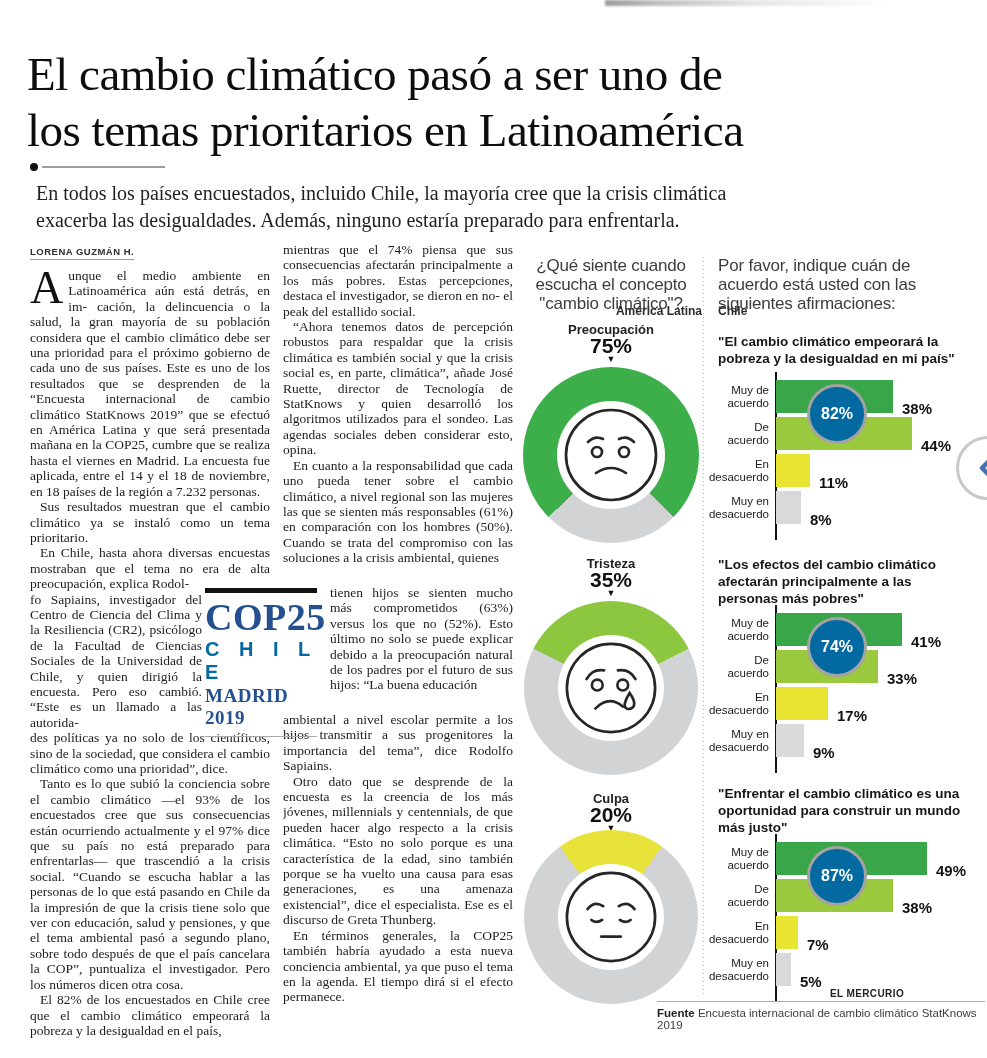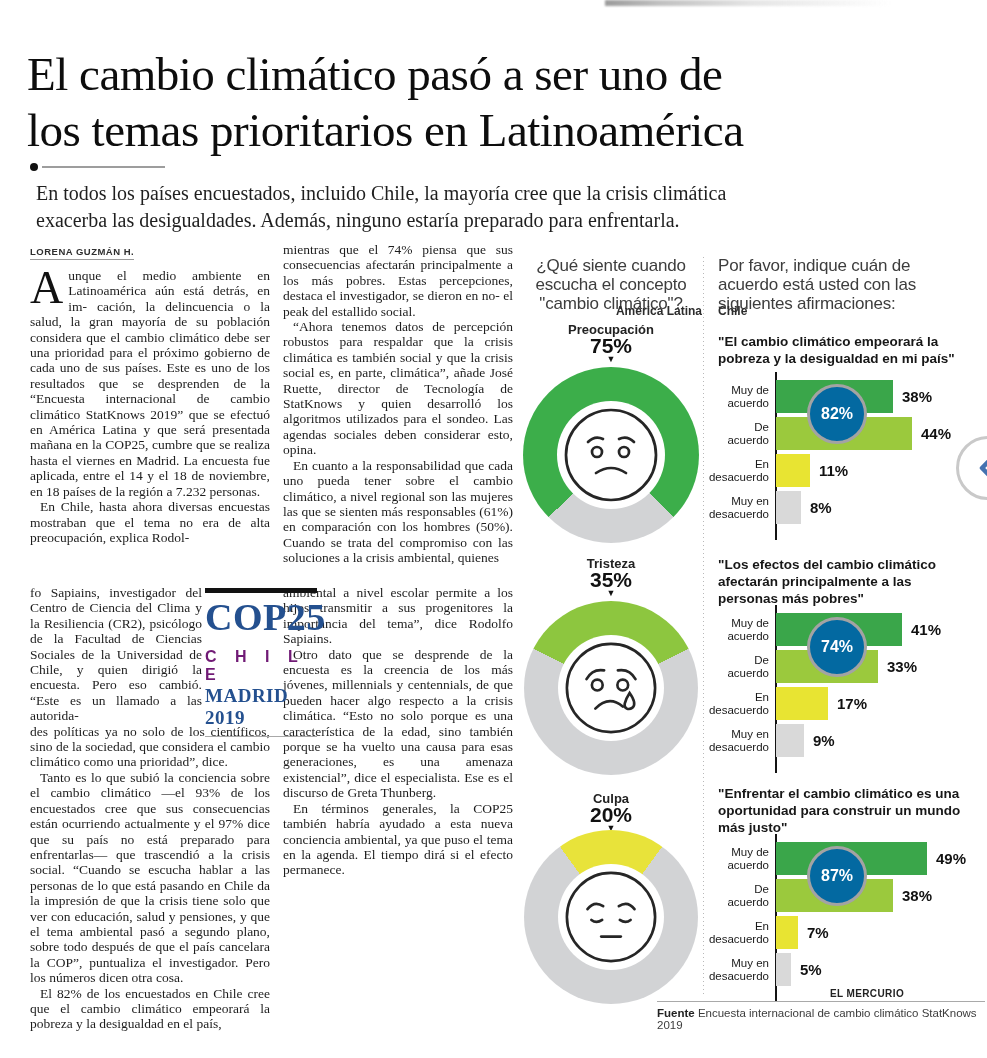--- a/index.html
+++ b/index.html
@@ -28,21 +28,21 @@
   .blk1c1{min-height:317px;}
   .blk2c1{width:172px;min-height:127px;}
   .blk1c2{min-height:343px;}
   .blk2c2{width:183px;margin-left:47px;min-height:127px;}
   .dropcap{float:left;font-size:46px;line-height:.78;padding:2px 5px 0 0;font-weight:400;color:#111;}
 
   
   #logo{left:205px;top:588px;width:120px;}
   #logo-bar{width:112px;height:5px;background:#121212;margin-bottom:5px;}
   #logo-title{font-size:38px;line-height:38px;font-weight:bold;color:#24508f;letter-spacing:.5px;}
-  #logo-chile{font-size:16px;font-weight:bold;color:#701a75;letter-spacing:7px;margin-top:12px;}
+  #logo-chile{font-size:20px;font-weight:bold;color:#0369a1;letter-spacing:7px;margin-top:2px;}
   #logo-madrid{font-size:19px;font-weight:bold;color:#24508f;margin-top:1px;letter-spacing:.5px;}
   #logo-rule{width:112px;height:1px;background:#a8a8a8;margin-top:7px;}
 
   
   #col-sep{left:703px;top:257px;width:1px;height:740px;
     background-image:repeating-linear-gradient(#b9b9b9 0 1px,transparent 1px 4px);}
 
   
   #donut-title{left:520px;top:256px;width:182px;text-align:center;font-size:17px;line-height:19px;color:#3d3d3d;letter-spacing:-.2px;}
   #donut-region{left:540px;top:304px;width:162px;text-align:right;font-size:12px;font-weight:bold;color:#2c2c2c;}
@@ -58,21 +58,21 @@
   
   #bars-title{left:718px;top:256px;width:255px;font-size:17px;line-height:19px;color:#3d3d3d;letter-spacing:-.2px;}
   #bars-region{left:718px;top:304px;font-size:12px;font-weight:bold;color:#2c2c2c;}
   .statement{width:262px;font-size:13.5px;line-height:17px;font-weight:bold;color:#171717;}
   .chart{width:274px;height:150px;}
   .chart .axis{position:absolute;left:62px;top:-8px;width:2px;height:168px;background:#141414;}
   .bar-row{position:absolute;left:0;width:274px;height:33px;}
   .bar-label{position:absolute;left:0;width:56px;height:33px;display:flex;align-items:center;justify-content:flex-end;
              text-align:right;font-size:11.5px;line-height:12.5px;color:#1a1a1a;}
   .bar{position:absolute;left:63px;top:0;height:33px;}
-  .bar-value{position:absolute;top:0;line-height:33px;font-weight:bold;font-size:15px;color:#111;text-align:center;}
+  .bar-value{position:absolute;top:12px;line-height:33px;font-weight:bold;font-size:15px;color:#111;text-align:center;}
   .total-badge{position:absolute;left:94px;top:4px;width:54px;height:54px;border-radius:50%;
     background:#0369a1;border:3px solid #a3a3a3;display:flex;align-items:center;justify-content:center;
     color:#fff;font-weight:bold;font-size:16px;z-index:5;}
 
   
   #mercurio{left:767px;top:988px;width:200px;text-align:center;font-size:10px;font-weight:bold;letter-spacing:.4px;color:#222;}
   #source-rule{left:657px;top:1001px;width:328px;height:1px;background:#a9a9a9;}
   #source{left:657px;top:1007px;font-size:11.5px;color:#3c3c3c;}
   #source b{color:#222;}
 
@@ -91,37 +91,41 @@
 los temas prioritarios en Latinoamérica</div>
   <div class="abs" id="headline-bullet"></div>
   <div class="abs" id="headline-rule"></div>
   <div class="abs prewrap" id="deck">En todos los países encuestados, incluido Chile, la mayoría cree que la crisis climática
 exacerba las desigualdades. Además, ninguno estaría preparado para enfrentarla.</div>
   <div class="abs sans" id="byline">LORENA GUZMÁN H.</div>
 
   <div class="abs bodytext" id="col1">
     <div class="blk1c1">
       <p><span class="dropcap">A</span><span>unque el medio ambiente en Latinoamérica aún está detrás, en im- cación, la delincuencia o la salud, la gran mayoría de su población considera que el cambio climático debe ser una prioridad para el próximo gobierno de cada uno de sus países. Este es uno de los resultados que se desprenden de la “Encuesta internacional de cambio climático StatKnows 2019” que se efectuó en América Latina y que será presentada mañana en la COP25, cumbre que se realiza hasta el viernes en Madrid. La encuesta fue aplicada, entre el 14 y el 18 de noviembre, en 18 países de la región a 7.232 personas.</span></p>
+      <p class="ind">Sus resultados muestran que el cambio climático ya se instaló como un tema prioritario.</p>
       <p class="ind">En Chile, hasta ahora diversas encuestas mostraban que el tema no era de alta preocupación, explica Rodol-</p>
     </div>
     <div class="blk2c1">
       <p>fo Sapiains, investigador del Centro de Ciencia del Clima y la Resiliencia (CR2), psicólogo de la Facultad de Ciencias Sociales de la Universidad de Chile, y quien dirigió la encuesta. Pero eso cambió. “Este es un llamado a las autorida-</p>
     </div>
     <div>
       <p>des políticas ya no solo de los científicos, sino de la sociedad, que considera el cambio climático como una prioridad”, dice.</p>
       <p class="ind">Tanto es lo que subió la conciencia sobre el cambio climático —el 93% de los encuestados cree que sus consecuencias están ocurriendo actualmente y el 97% dice que su país no está preparado para enfrentarlas— que trascendió a la crisis social. “Cuando se escucha hablar a las personas de lo que está pasando en Chile da la impresión de que la crisis tiene solo que ver con educación, salud y pensiones, y que el tema ambiental pasó a segundo plano, sobre todo después de que el país cancelara la COP”, puntualiza el investigador. Pero los números dicen otra cosa.</p>
       <p class="ind">El 82% de los encuestados en Chile cree que el cambio climático empeorará la pobreza y la desigualdad en el país,</p>
     </div>
   </div>
 
   <div class="abs bodytext" id="col2">
     <div class="blk1c2">
       <p>mientras que el 74% piensa que sus consecuencias afectarán principalmente a los más pobres. Estas percepciones, destaca el investigador, se dieron en no- el peak del estallido social.</p>
       <p class="ind">“Ahora tenemos datos de percepción robustos para respaldar que la crisis climática es también social y que la crisis social es, en parte, climática”, añade José Ruette, director de Tecnología de StatKnows y quien desarrolló los algoritmos utilizados para el sondeo. Las agendas sociales deben considerar esto, opina.</p>
       <p class="ind">En cuanto a la responsabilidad que cada uno pueda tener sobre el cambio climático, a nivel regional son las mujeres las que se sienten más responsables (61%) en comparación con los hombres (50%). Cuando se trata del compromiso con las soluciones a la crisis ambiental, quienes</p>
+    </div>
+    <div class="blk2c2">
+      <p>tienen hijos se sienten mucho más comprometidos (63%) versus los que no (52%). Esto último no solo se puede explicar debido a la preocupación natural de los padres por el futuro de sus hijos: “La buena educación</p>
     </div>
     <div>
       <p>ambiental a nivel escolar permite a los hijos transmitir a sus progenitores la importancia del tema”, dice Rodolfo Sapiains.</p>
       <p class="ind">Otro dato que se desprende de la encuesta es la creencia de los más jóvenes, millennials y centennials, de que pueden hacer algo respecto a la crisis climática. “Esto no solo porque es una característica de la edad, sino también porque se ha vuelto una causa para esas generaciones, es una amenaza existencial”, dice el especialista. Ese es el discurso de Greta Thunberg.</p>
       <p class="ind">En términos generales, la COP25 también habría ayudado a esta nueva conciencia ambiental, ya que puso el tema en la agenda. El tiempo dirá si el efecto permanece.</p>
     </div>
   </div>
 
   <div class="abs" id="logo">
     <div id="logo-bar"></div>

